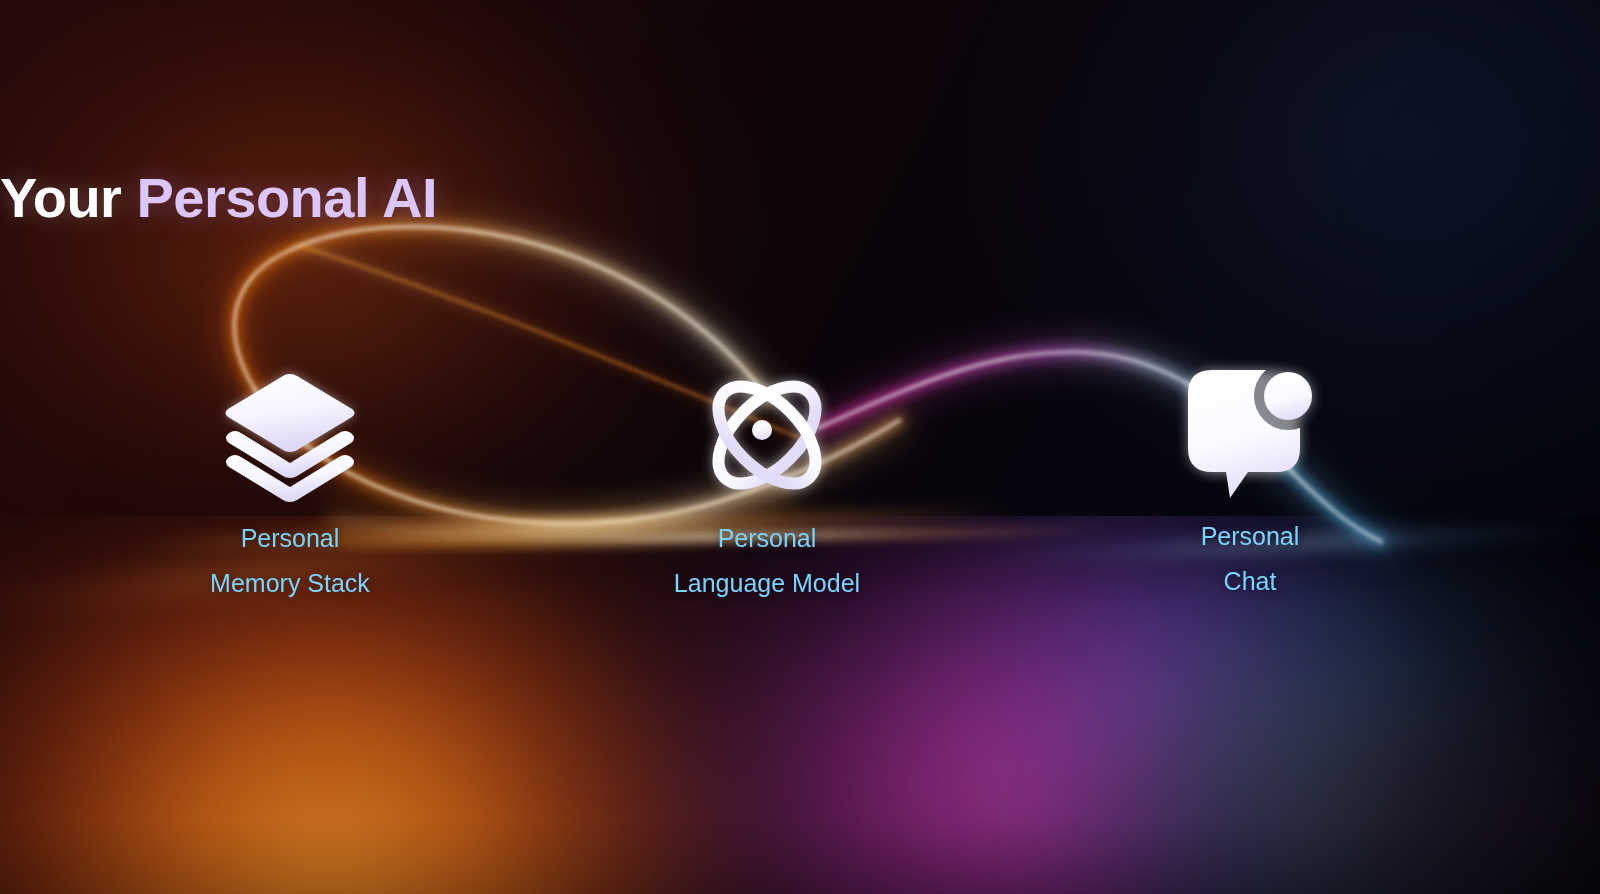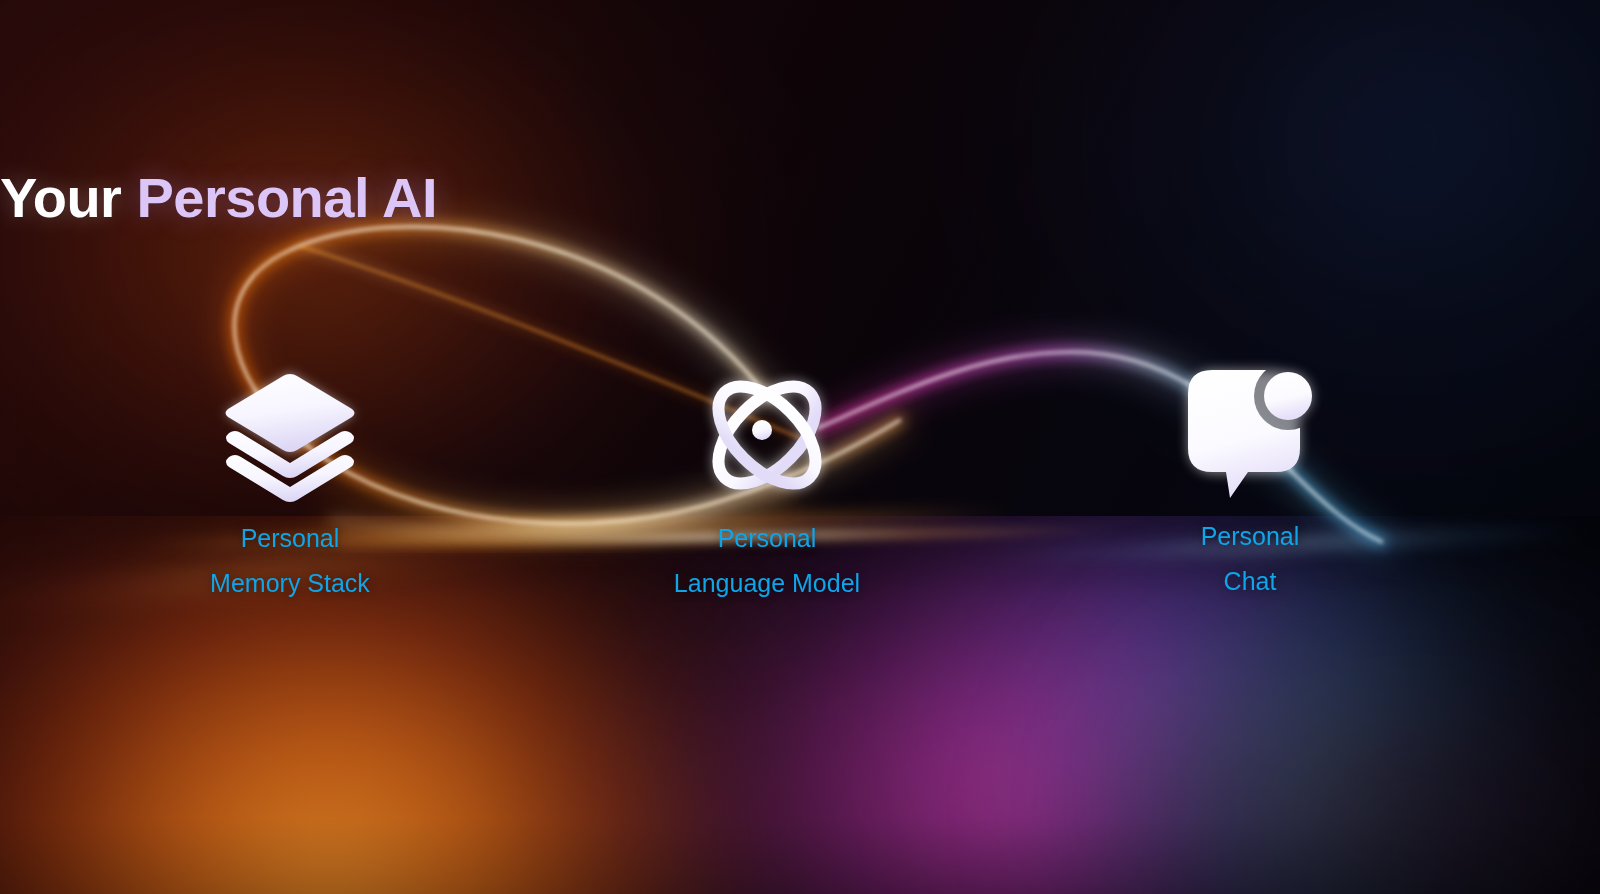--- a/index.html
+++ b/index.html
@@ -218,21 +218,21 @@
   .node-icon {
     height: 150px;
     display: flex;
     align-items: center;
     justify-content: center;
   }
   .node-label {
     margin-top: 6px;
     font-size: 25px;
     line-height: 1.78;
-    color: #0ea5e9;
+    color: #7dd3fc;
     text-shadow: 0 1px 10px rgba(0,0,0,0.45);
     white-space: pre-line;
   }
 
   #node-memory { left: 140px; top: 360px; }
   #node-model  { left: 617px; top: 360px; }
   #node-chat   { left: 1100px; top: 358px; }
 
   .icon-svg { display: block; overflow: visible; }
 </style>

